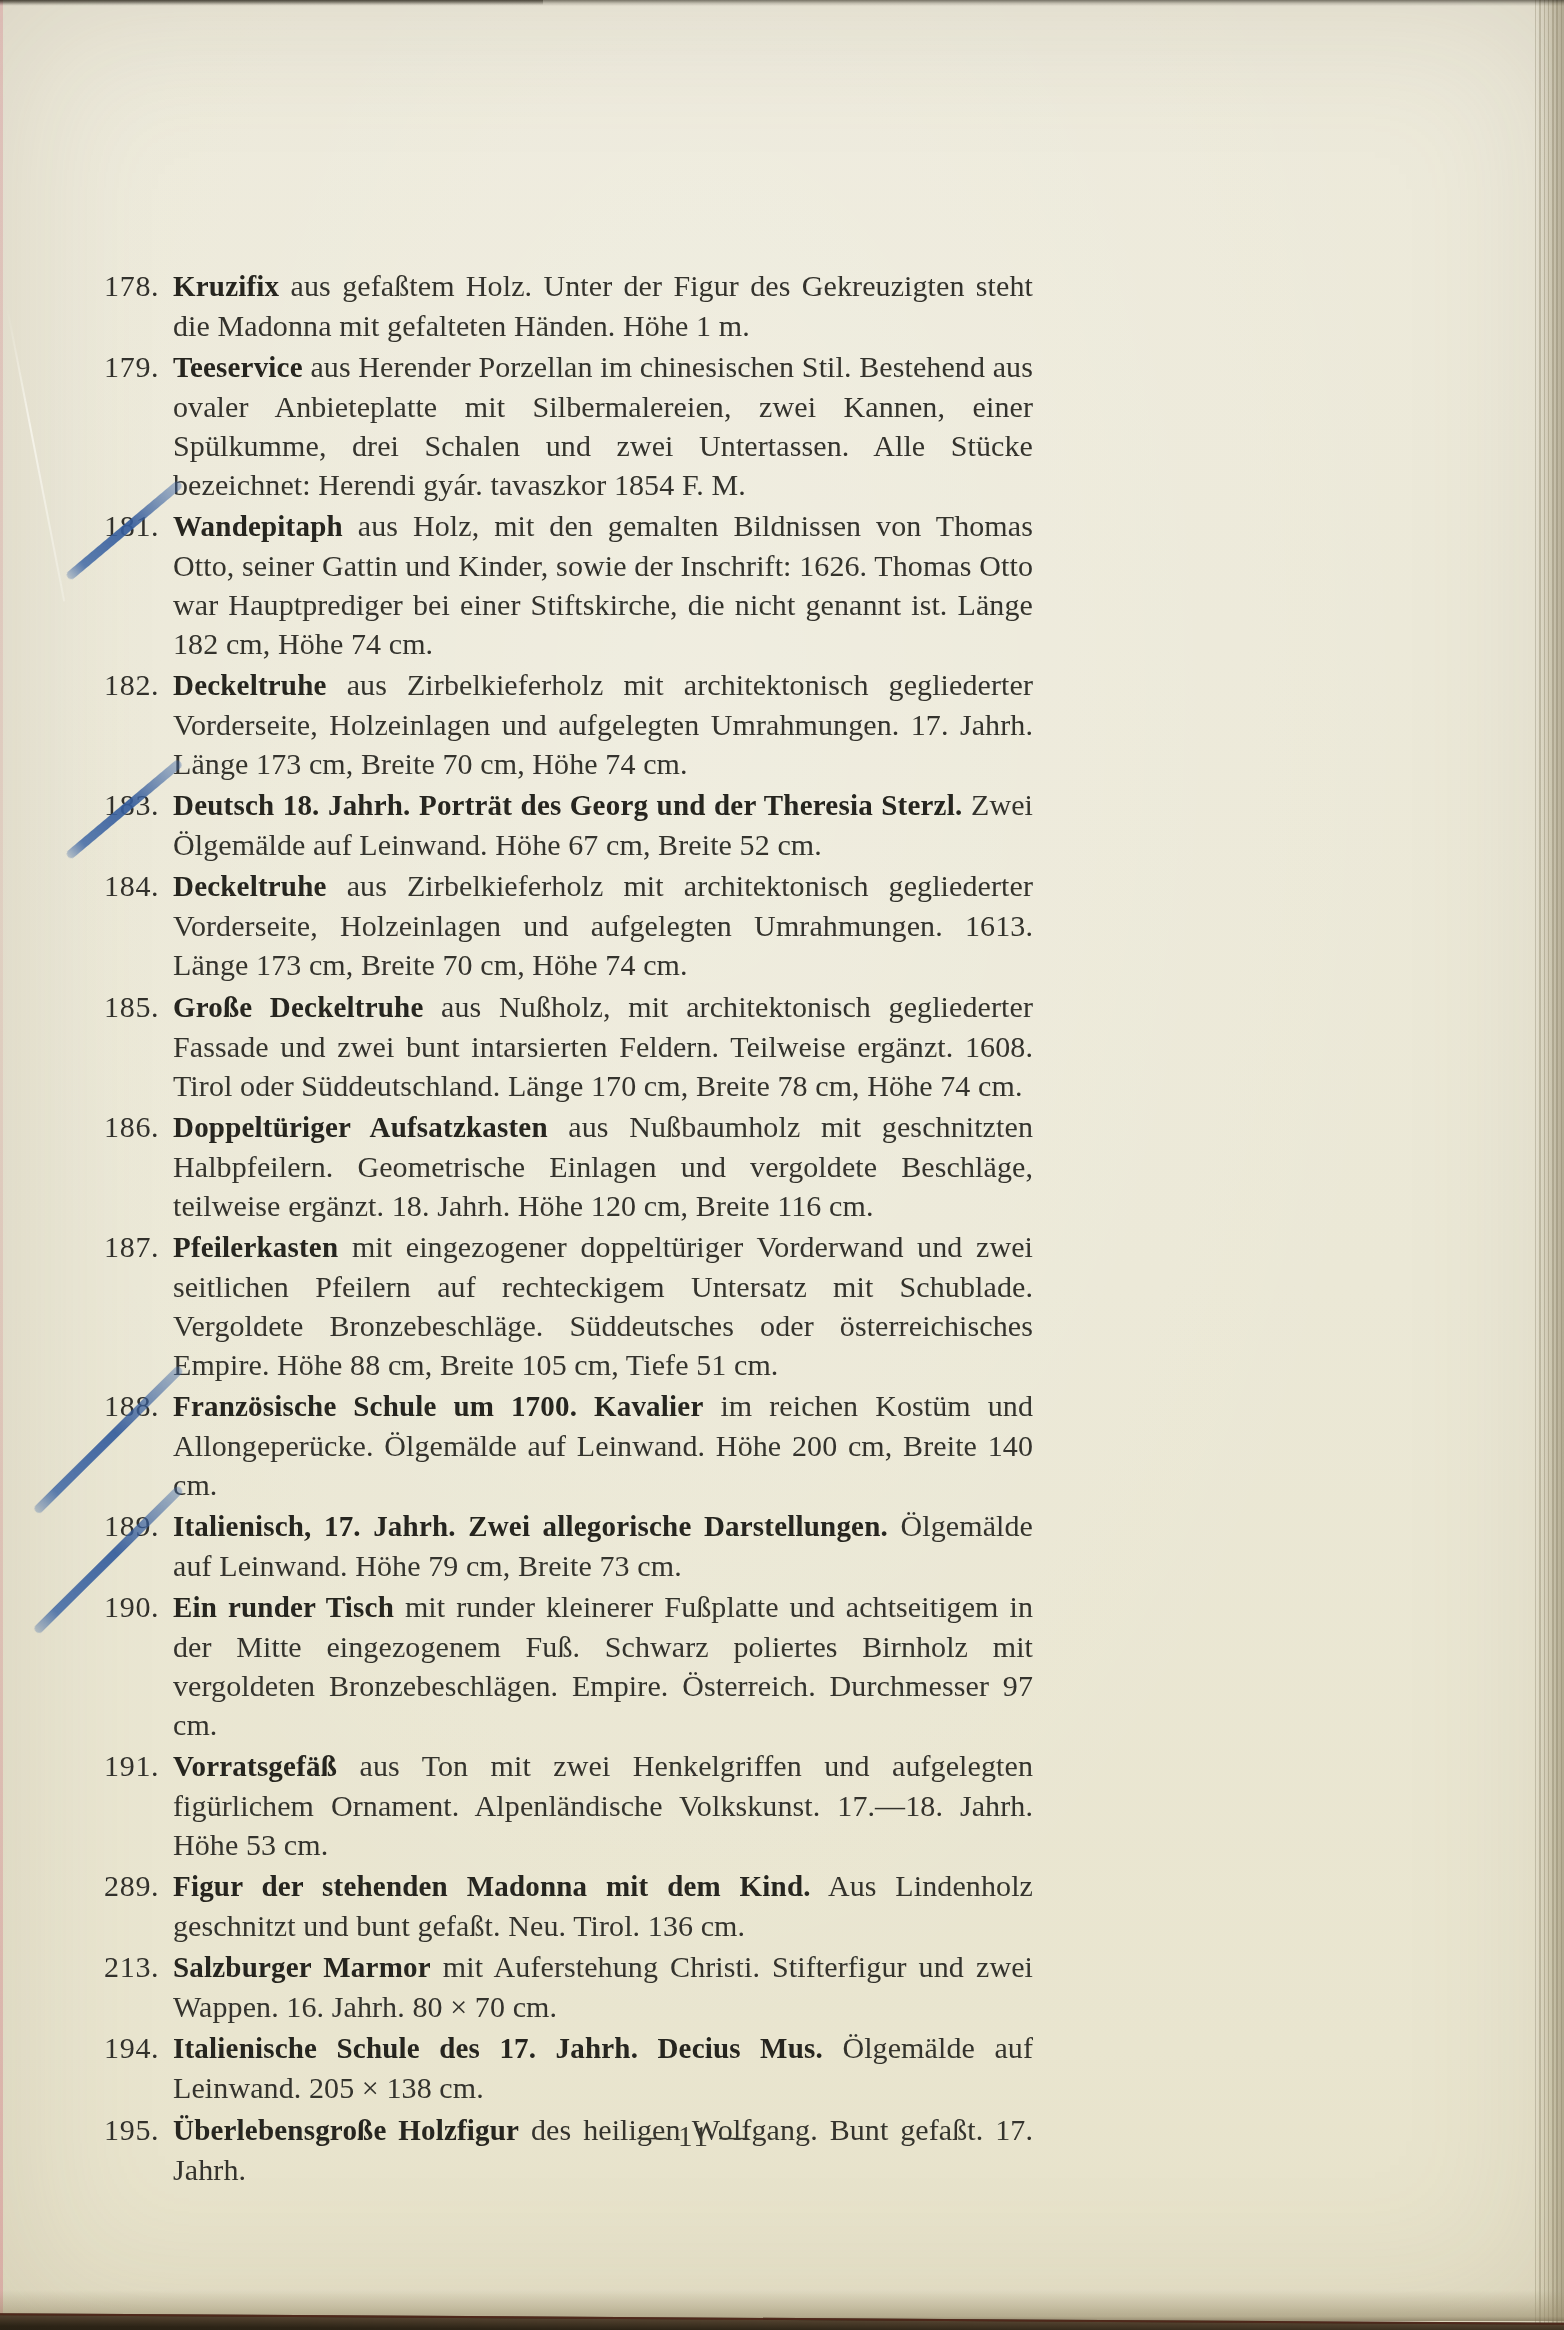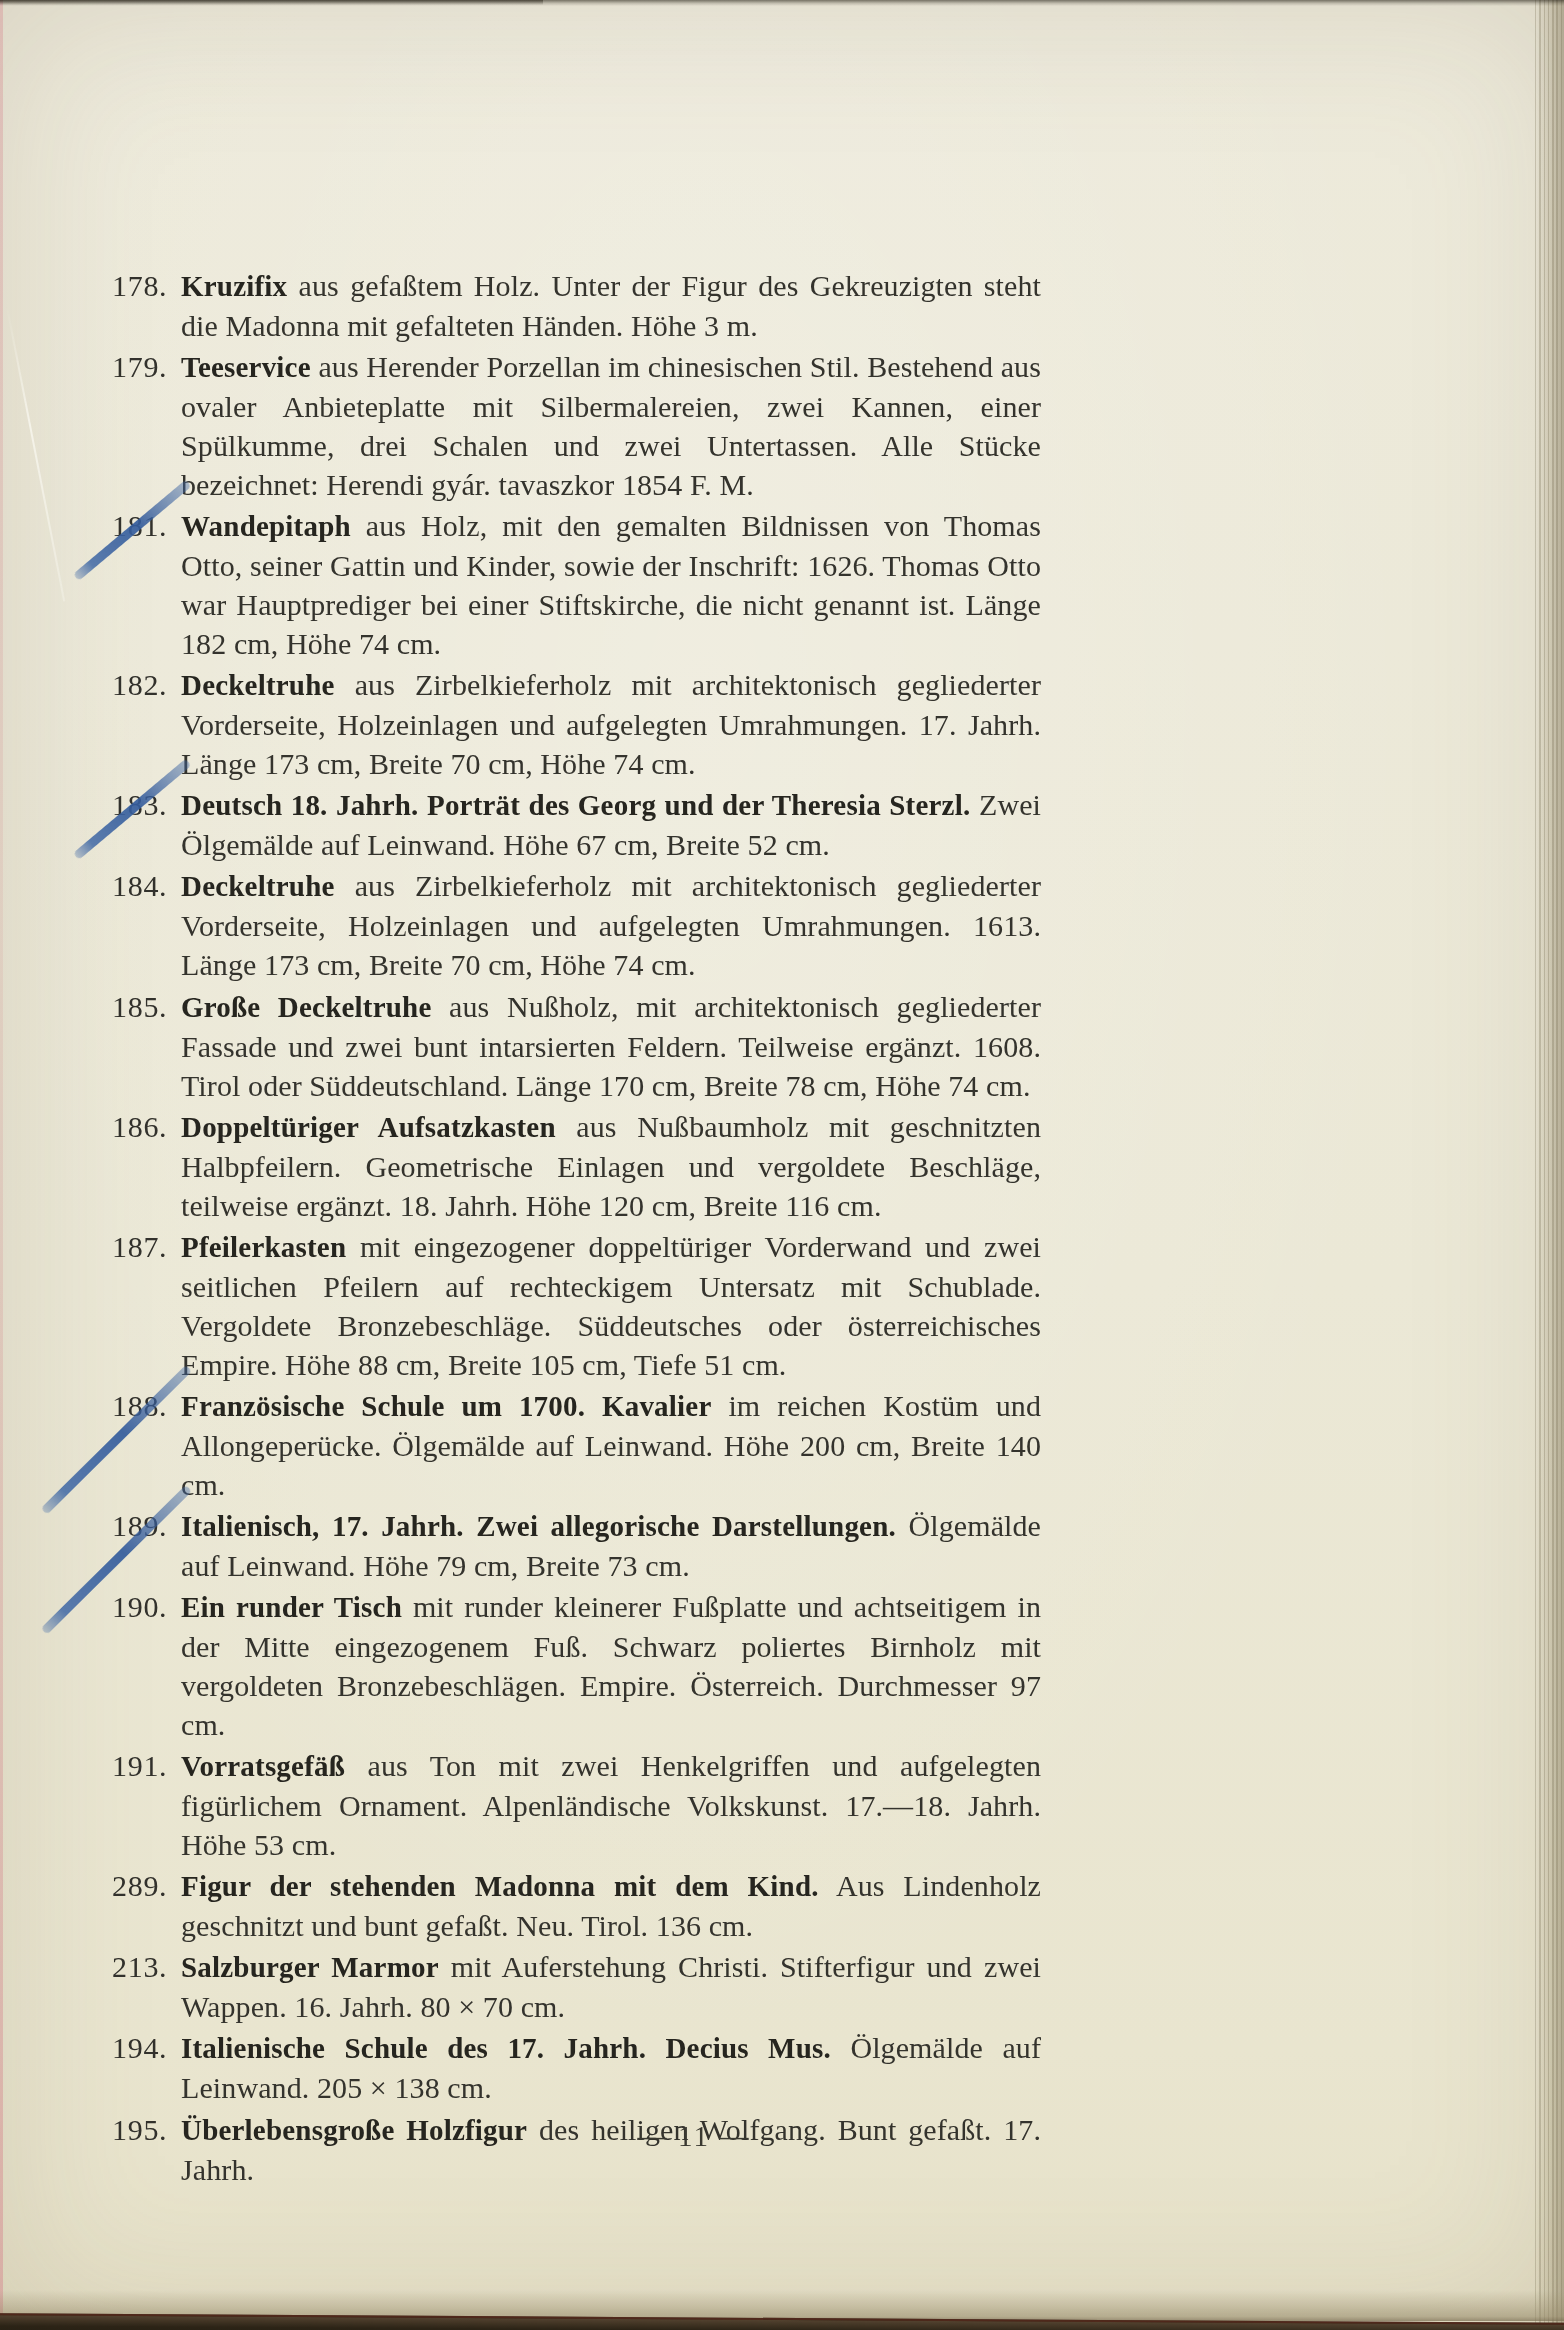--- a/index.html
+++ b/index.html
@@ -50,21 +50,21 @@
     background: linear-gradient(180deg, rgba(150,138,105,0), rgba(150,138,105,0.55) 85%, rgba(120,108,80,0.7));
   }
   .bottom-band {
     position: absolute; left: -21.4px; top: 2318px; width: 1608px; height: 36px;
     background: linear-gradient(180deg, #53422f 0%, #2b2316 30%, #201a10 100%);
     border-top: 2.1px solid rgba(118,52,36,0.55);
     transform: rotate(0.35deg); transform-origin: 50% 0;
   }
   
   .list {
-    position: absolute; left: 16px; top: 266px;
+    position: absolute; left: 8px; top: 266px;
     width: 1352px;
     padding: 0 327px 0 96px;
     box-sizing: border-box;
     color: #32312c;
   }
   .item {
     position: relative;
     padding-left: 69px;
     font-size: 30px;
     line-height: 39px;
@@ -107,21 +107,21 @@
   }
 </style>
 </head>
 <body>
 
 <div class="page">
   <div class="scratch"></div>
   <div class="list">
   <div class="item">
     <span class="num">178.</span>
-    <span class="body-text"><span class="lead">Kruzifix</span> <span class="rest">aus gefaßtem Holz. Unter der Figur des Gekreuzigten steht die Madonna mit gefalteten Händen. Höhe 3 m.</span></span>
+    <span class="body-text"><span class="lead">Kruzifix</span> <span class="rest">aus gefaßtem Holz. Unter der Figur des Gekreuzigten steht die Madonna mit gefalteten Händen. Höhe 1 m.</span></span>
   </div>
 
   <div class="item">
     <span class="num">179.</span>
     <span class="body-text"><span class="lead">Teeservice</span> <span class="rest">aus Herender Porzellan im chinesischen Stil. Bestehend aus ovaler Anbieteplatte mit Silbermalereien, zwei Kannen, einer Spülkumme, drei Schalen und zwei Untertassen. Alle Stücke bezeichnet: Herendi gyár. tavaszkor 1854 F. M.</span></span>
   </div>
 
 
   <div class="item">
     <span class="num">181.</span>

